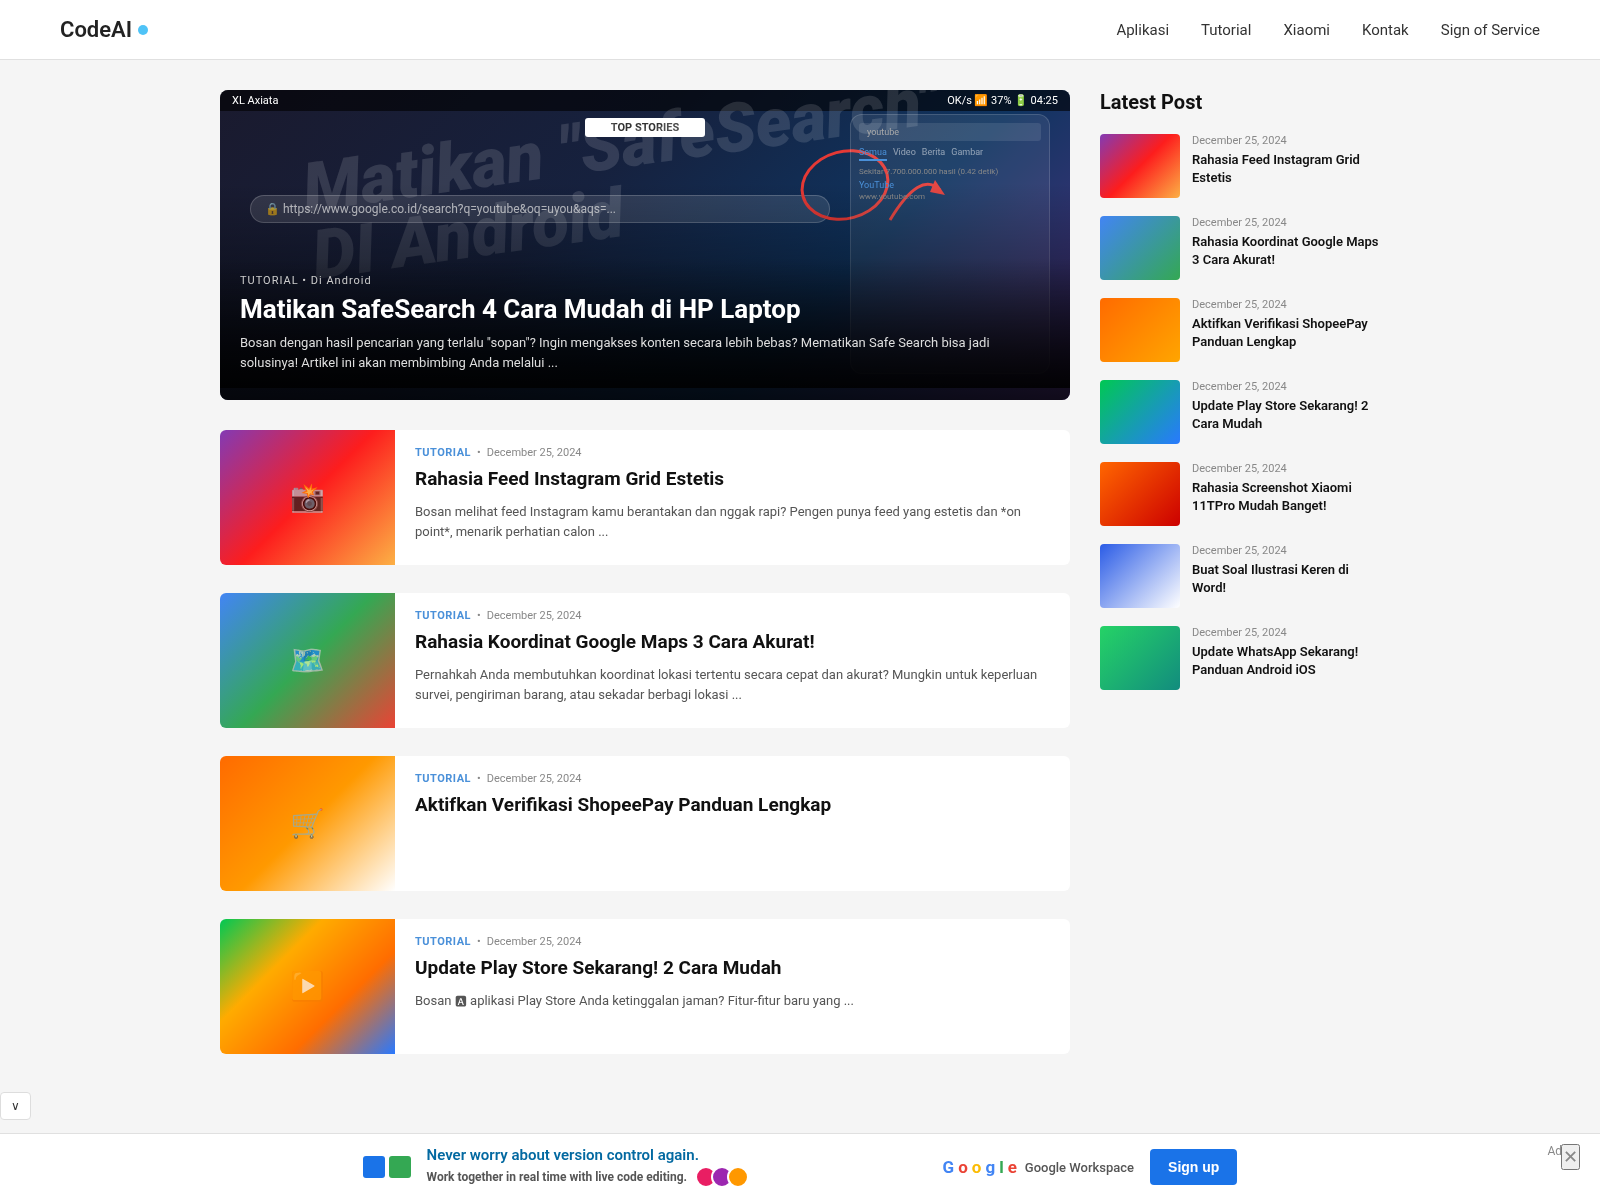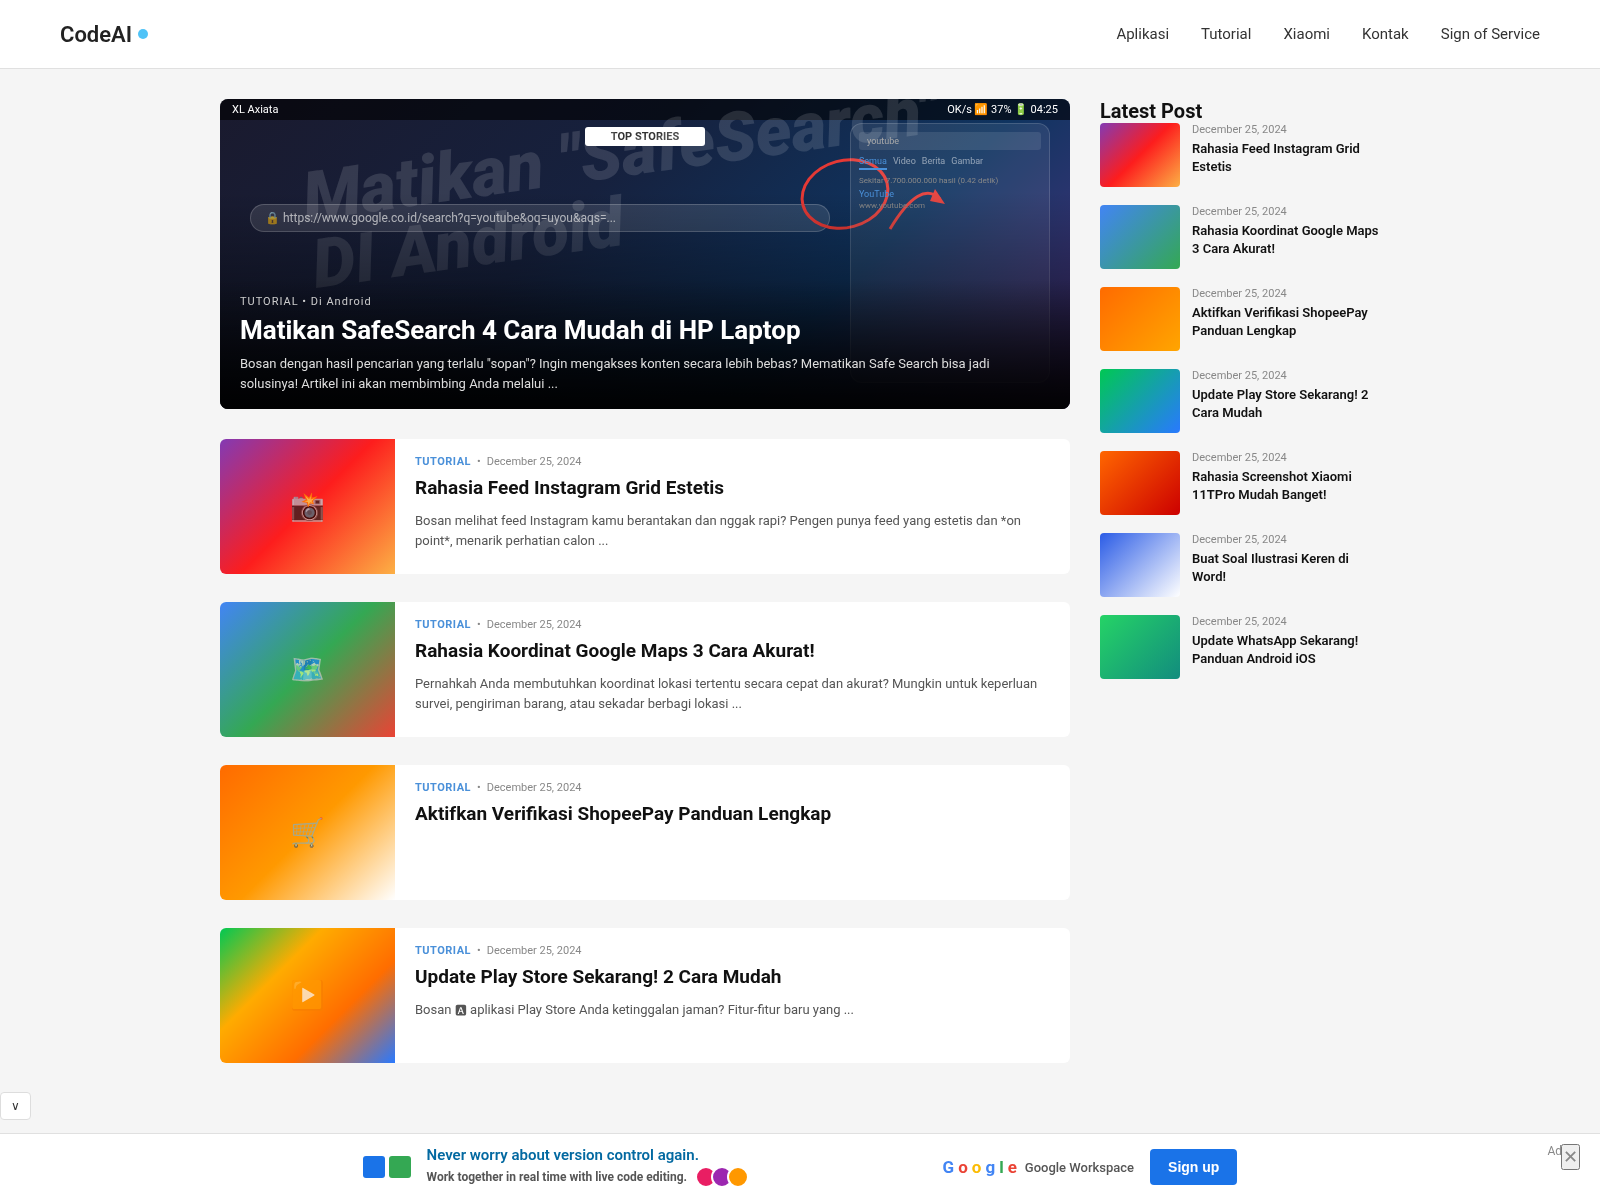--- a/index.html
+++ b/index.html
@@ -6,21 +6,21 @@
     body { font-family: -apple-system, BlinkMacSystemFont, 'Segoe UI', Roboto, sans-serif; background: #f5f5f5; color: #333; }
 
     
     .header {
       background: #fff;
       border-bottom: 1px solid #e0e0e0;
       padding: 16px 60px;
       display: flex;
       align-items: center;
       justify-content: space-between;
-      height: 69px;
+      height: 60px;
       position: sticky;
       top: 0;
       z-index: 100;
     }
     .logo {
       font-size: 22px;
       font-weight: 600;
       color: #222;
       display: flex;
       align-items: center;
@@ -108,21 +108,21 @@
       font-size: 11px;
       font-weight: 700;
       padding: 3px 10px;
       border-radius: 3px;
       text-align: center;
       width: 120px;
     }
 
     .hero-content {
       position: absolute;
-      bottom: 0;
+      bottom: 12px;
       left: 0;
       right: 0;
       padding: 16px 20px;
       background: linear-gradient(transparent, rgba(0,0,0,0.85));
     }
     .hero-label {
       font-size: 11px;
       color: #ccc;
       letter-spacing: 1px;
       margin-bottom: 6px;
@@ -198,20 +198,21 @@
 
     
     .sidebar {
       width: 280px;
       flex-shrink: 0;
     }
     .sidebar-title {
       font-size: 20px;
       font-weight: 700;
       color: #111;
+      margin-bottom: 20px;
     }
     .sidebar-item {
       display: flex;
       gap: 12px;
       margin-bottom: 18px;
       cursor: pointer;
     }
     .sidebar-thumb {
       width: 80px;
       height: 64px;

